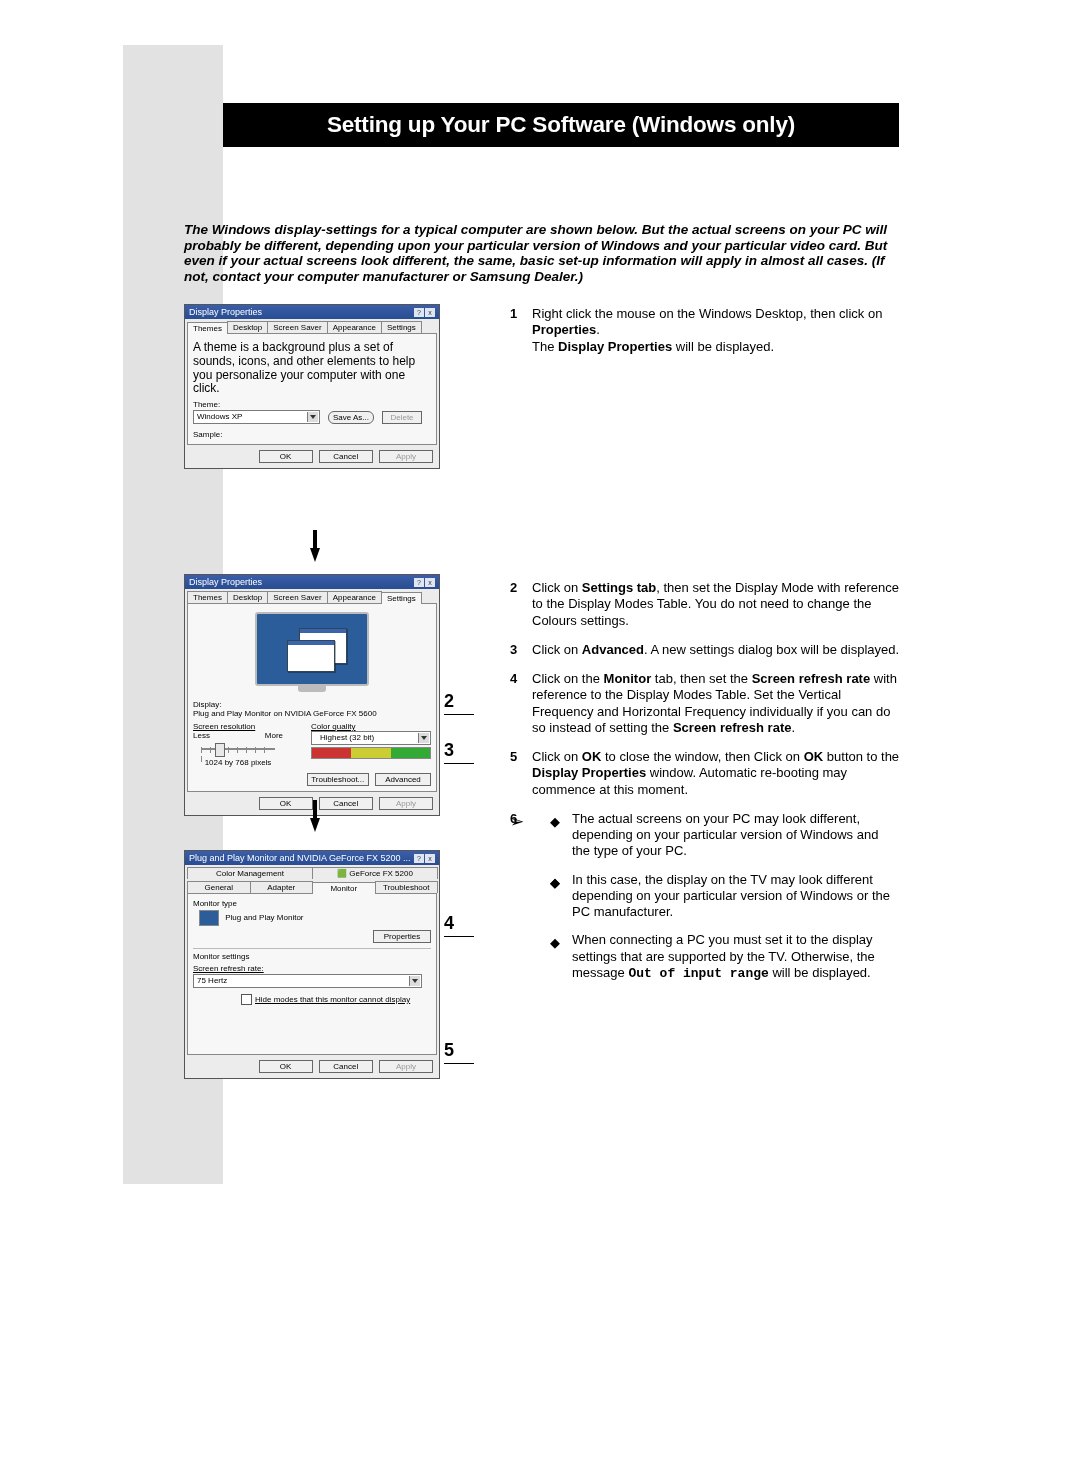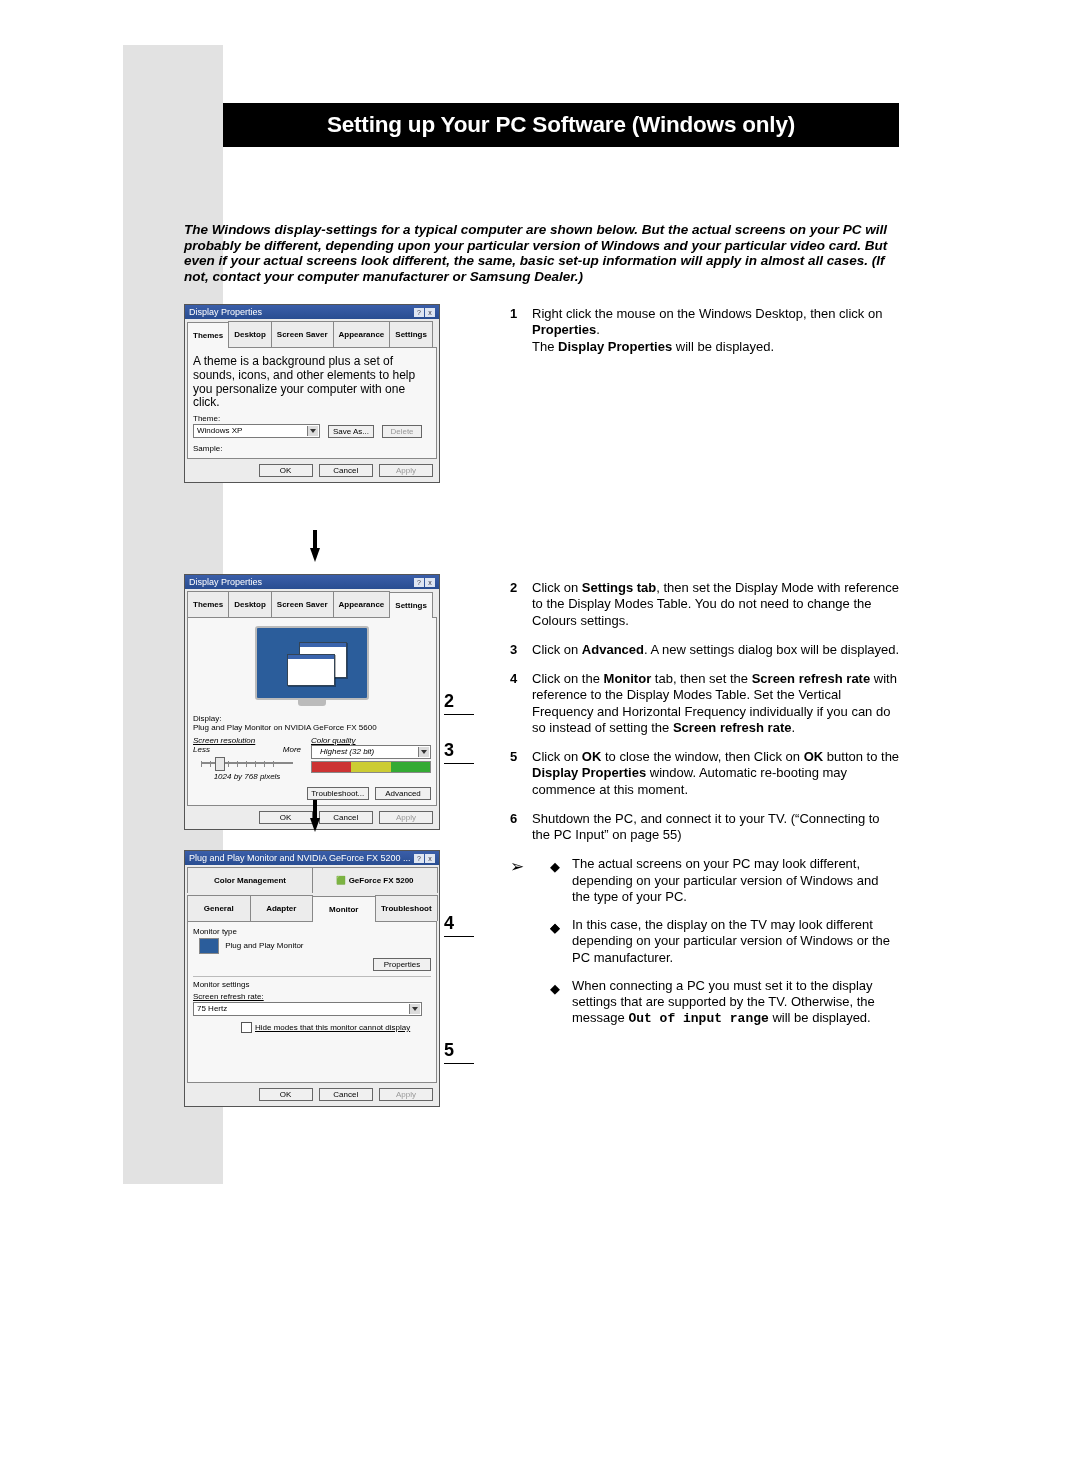--- a/index.html
+++ b/index.html
@@ -81,21 +81,21 @@
     padding: 2px 4px;
     display: flex;
     justify-content: space-between;
     align-items: center;
   }
   .caption-icons span {
     display:inline-block; width:10px; height:9px; background:#dfe6f2; margin-left:1px; font-size:7px; text-align:center; color:#334; line-height:9px;
   }
   .tabs { display:flex; font-size:8px; margin:2px 2px 0 2px; }
   .tab {
-    border:1px solid #888; border-bottom:none; padding:8px 5px; background:#ececec; margin-right:-1px;font-weight:bold;
+    border:1px solid #888; border-bottom:none; padding:1px 5px; background:#ececec; margin-right:-1px;
   }
   .tab.active { background:#f7f7f7; position:relative; top:1px; }
   .tab-body {
     border:1px solid #888; background:#f7f7f7; margin:0 2px 2px 2px; padding:5px;
   }
   .dlg-btns {
     text-align:right; padding:3px 6px 5px 0;
   }
   .winbtn {
     display:inline-block; min-width:52px; font-size:8px; padding:1px 0; text-align:center;
@@ -216,21 +216,21 @@
         <div class="tab">Desktop</div>
         <div class="tab">Screen Saver</div>
         <div class="tab">Appearance</div>
         <div class="tab">Settings</div>
       </div>
       <div class="tab-body">
         <div class="themes-desc">A theme is a background plus a set of sounds, icons, and other elements to help you personalize your computer with one click.</div>
         <div class="small-label">Theme:</div>
         <div style="display:flex;align-items:center;gap:4px;margin-top:1px;">
           <span class="dropdown" style="width:108px;">Windows XP</span>
-          <span class="winbtn" style="min-width:44px;">Save As...</span>
+          <span class="winbtn" style="min-width:44px;border-radius:6px;">Save As...</span>
           <span class="winbtn disabled" style="min-width:38px;">Delete</span>
         </div>
         <div class="small-label" style="margin-top:6px;">Sample:</div>
       </div>
       <div class="dlg-btns">
         <span class="winbtn">OK</span>
         <span class="winbtn">Cancel</span>
         <span class="winbtn disabled">Apply</span>
       </div>
     </div>
@@ -261,21 +261,21 @@
                 <div class="mb"></div>
               </div>
             <div class="mini-win" style="left:30px;top:26px;width:46px;height:30px;">
                 <div class="mb"></div>
               </div>
           </div>
           <div class="stand"></div>
         </div>
         <div class="small-label">Display:</div>
         <div class="small-label">Plug and Play Monitor on NVIDIA GeForce FX 5600</div>
-        <div style="display:flex; gap:10px; margin-top:4px;font-style:italic;">
+        <div style="display:flex; gap:28px; margin-top:4px;">
           <div style="width:118px;">
             <div class="small-label"><u>Screen resolution</u></div>
             <div style="display:flex;justify-content:space-between;" class="small-label">
               <span>Less</span>
               <span>More</span>
             </div>
             <div class="slider">
               <div class="track"></div>
               <div class="ticks"><i></i><i></i><i></i><i></i><i></i><i></i><i></i><i></i><i></i></div>
               <div class="thumb"></div>
@@ -383,21 +383,20 @@
     <div class="step">
       <span class="num">4</span>
       <span>Click on the </span><b>Monitor</b><span> tab, then set the </span><b>Screen refresh rate</b><span> with reference to the Display Modes Table. Set the Vertical Frequency and Horizontal Frequency individually if you can do so instead of setting the </span><b>Screen refresh rate</b><span>.</span>
     </div>
     <div class="step">
       <span class="num">5</span>
       <span>Click on </span><b>OK</b><span> to close the window, then Click on </span><b>OK</b><span> button to the </span><b>Display Properties</b><span> window. Automatic re-booting may commence at this moment.</span>
     </div>
     <div class="step">
       <span class="num">6</span>
-      <span>Shutdown the PC, and connect it to your TV. (“Connecting to the PC Input” on page 55)</span>
     </div>
 
     <div class="notes">
       <span class="chevron">➢</span>
       <ul>
         <li><span class="diamond">◆</span><span>The actual screens on your PC may look different, depending on your particular version of Windows and the type of your PC.</span></li>
         <li><span class="diamond">◆</span></li>
         <li><span class="diamond">◆</span><span>In this case, the display on the TV may look different depending on your particular version of Windows or the PC manufacturer.</span></li>
         <li><span class="diamond">◆</span><span>When connecting a PC you must set it to the display settings that are supported by the TV. Otherwise, the message </span><span class="mono">Out of input range</span><span> will be displayed.</span></li>
       </ul>

